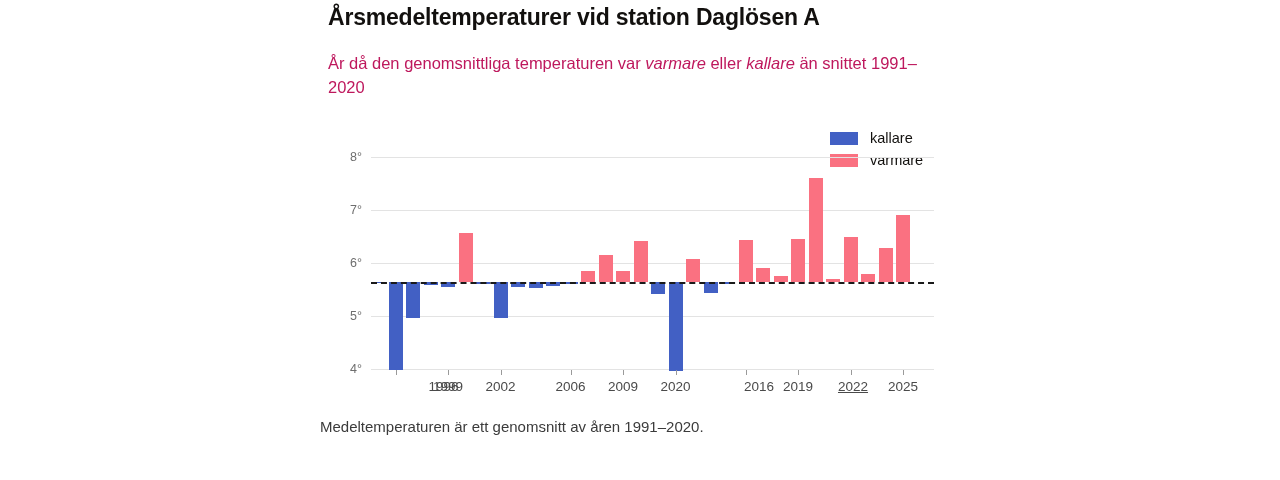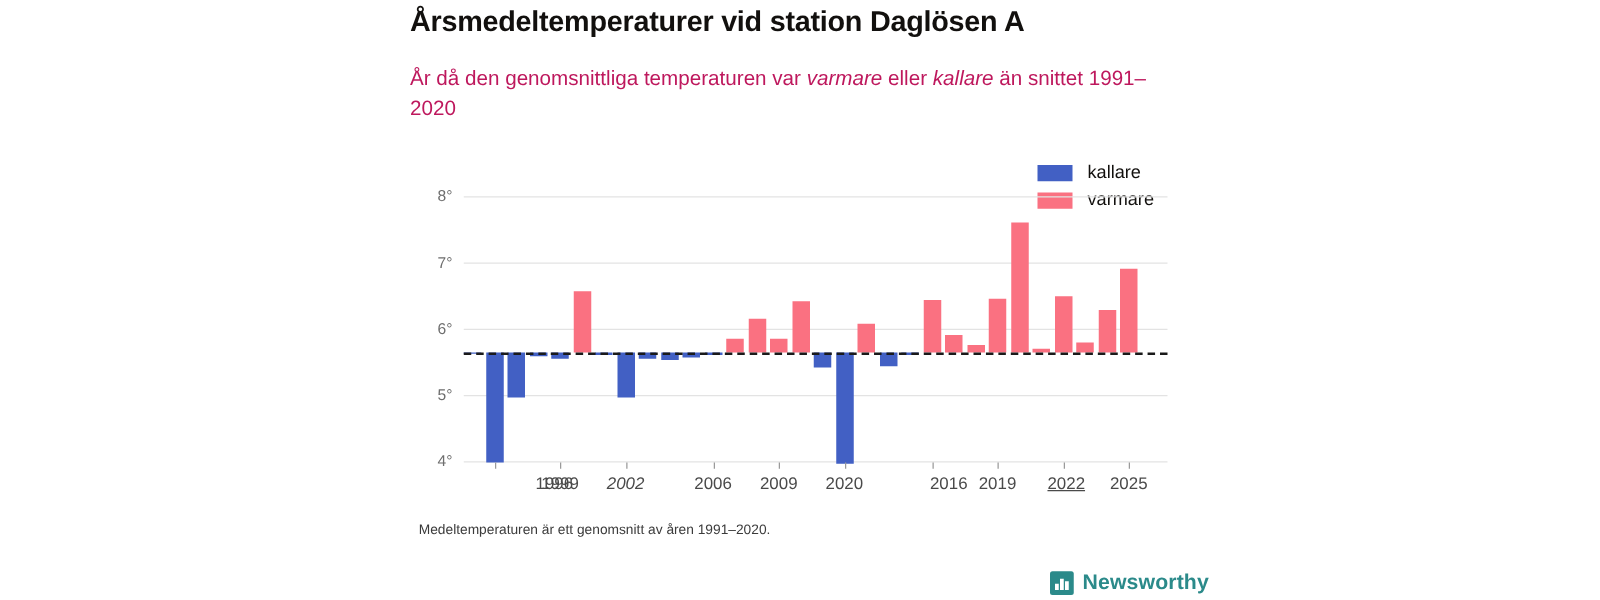--- a/index.html
+++ b/index.html
@@ -107,23 +107,23 @@
   }
   .xlabel {
     position: absolute;
     transform: translateX(-50%);
     font-size: 13.5px;
     color: #4a4a4a;
     white-space: nowrap;
   }
   .footnote {
     position: absolute;
-    left: 335px;
+    left: 320px;
     top: 418px;
-    font-size: 11px;
+    font-size: 15px;
     color: #3b3b3b;
   }
   .brand {
     position: absolute;
     left: 840px;
     top: 456px;
     display: flex;
     align-items: center;
   }
   .brand-mark {
@@ -222,43 +222,35 @@
         <div class="bar" title="2022: 6.49 °C" style="left: 472.5px; top: 87.03px; width: 14px; height: 45.05px; background: rgb(250, 113, 129);"></div>
         <div class="bar" title="2023: 5.79 °C" style="left: 490px; top: 124.13px; width: 14px; height: 7.95px; background: rgb(250, 113, 129);"></div>
         <div class="bar" title="2024: 6.29 °C" style="left: 507.5px; top: 97.63px; width: 14px; height: 34.45px; background: rgb(250, 113, 129);"></div>
         <div class="bar" title="2025: 6.90 °C" style="left: 525px; top: 65.3px; width: 14px; height: 66.78px; background: rgb(250, 113, 129);"></div>
         <div class="baseline" style="top: 132.08px;"></div>
         <div class="tick" style="left: 24.5px; top: 220px;"></div>
         <div class="xlabel" style="left: 24.5px; top: 229px; margin-left: 48px;">1996</div>
         <div class="tick" style="left: 77px; top: 220px;"></div>
         <div class="xlabel" style="left: 77px; top: 229px;">1999</div>
         <div class="tick" style="left: 129.5px; top: 220px;"></div>
-        <div class="xlabel" style="left: 129.5px; top: 229px; font-style: italic;">2002</div>
+        <div class="xlabel" style="left: 129.5px; top: 229px;">2002</div>
         <div class="tick" style="left: 199.5px; top: 220px;"></div>
         <div class="xlabel" style="left: 199.5px; top: 229px;">2006</div>
         <div class="tick" style="left: 252px; top: 220px;"></div>
         <div class="xlabel" style="left: 252px; top: 229px;">2009</div>
         <div class="tick" style="left: 304.5px; top: 220px;"></div>
         <div class="xlabel" style="left: 304.5px; top: 229px;">2020</div>
         <div class="tick" style="left: 374.5px; top: 220px;"></div>
         <div class="xlabel" style="left: 388px; top: 229px;">2016</div>
         <div class="tick" style="left: 427px; top: 220px;"></div>
         <div class="xlabel" style="left: 427px; top: 229px;">2019</div>
         <div class="tick" style="left: 479.5px; top: 220px;"></div>
         <div class="xlabel" style="left: 482px; top: 229px; text-decoration: underline;">2022</div>
         <div class="tick" style="left: 532px; top: 220px;"></div>
         <div class="xlabel" style="left: 532px; top: 229px;">2025</div>
       </div>
 
   </div>
 
   <div class="footnote">Medeltemperaturen är ett genomsnitt av åren 1991–2020.</div>
 
-  <div class="brand">
-    <span class="brand-mark">
-        <i></i>
-        <i></i>
-        <i></i>
-      </span>
-    <span class="brand-name">Newsworthy</span>
-  </div>
 
 </div>
 
 </body></html>

